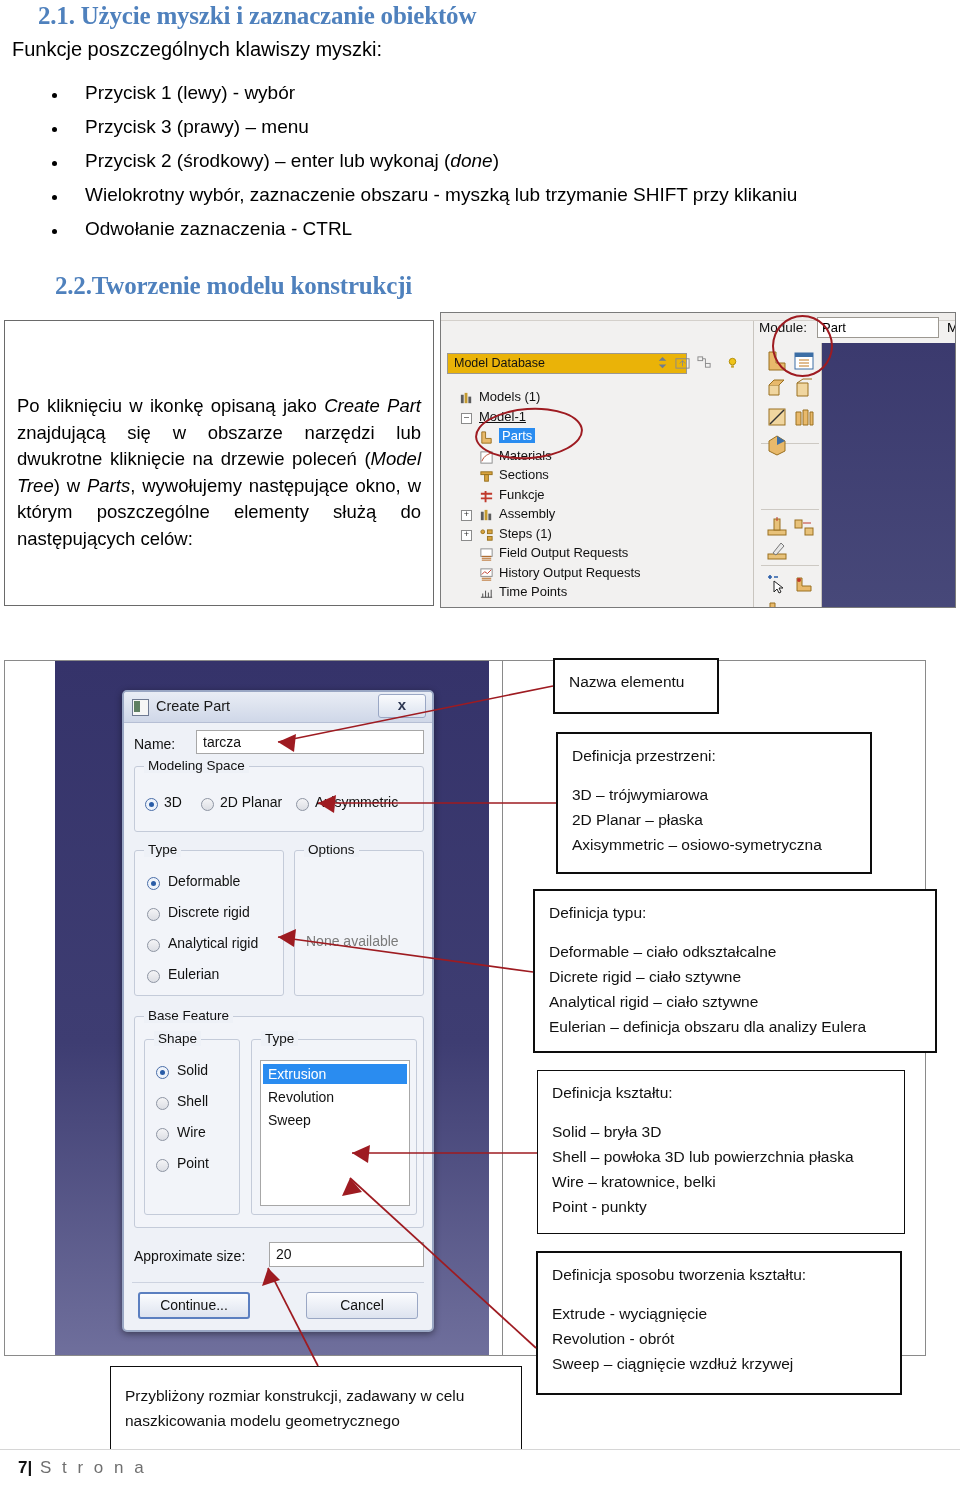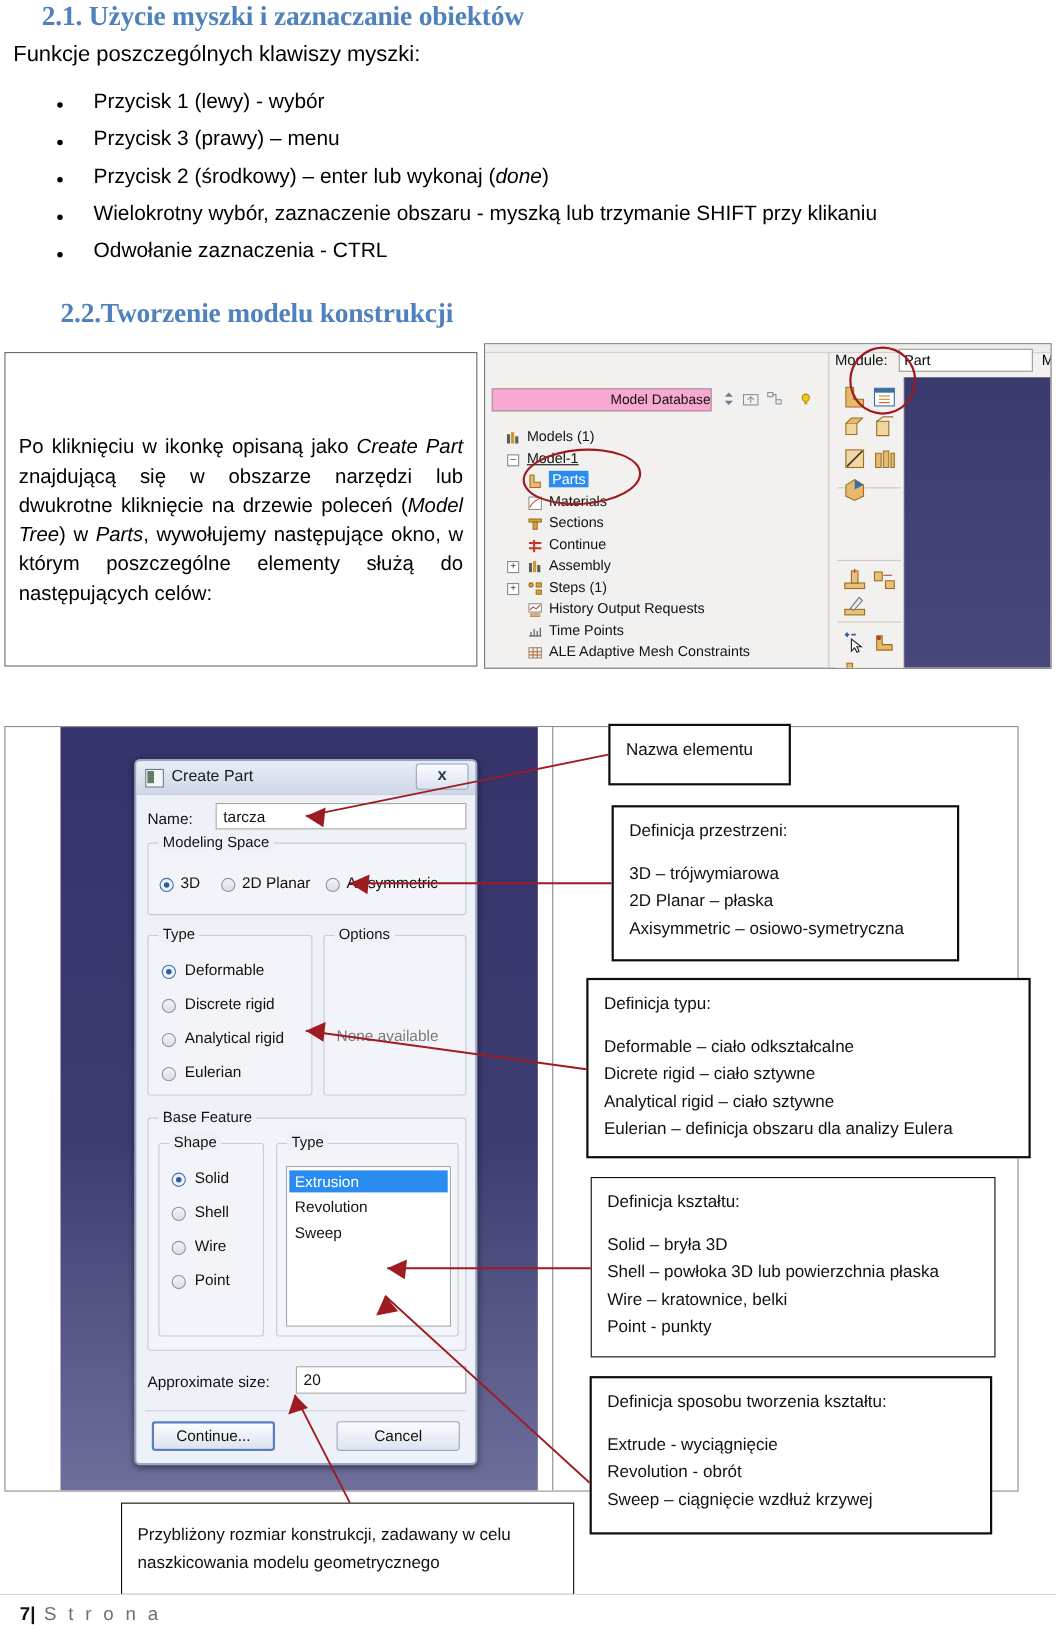--- a/index.html
+++ b/index.html
@@ -68,23 +68,23 @@
   .tabbar{position:absolute;left:0;top:8px;width:312px;height:26px;background:#efedeb;border-bottom:1px solid #b9b4ae;}
   .tab{
     position:absolute;top:3px;height:23px;line-height:23px;
     padding:0 9px;font-size:13px;color:#111;
     border:1px solid #b9b4ae;border-bottom:none;
     background:#e3e0dc;border-radius:2px 2px 0 0;
   }
   .tab.active{background:#fdfdfd;}
   .mdb-bar{position:absolute;left:6px;top:40px;width:300px;height:21px;}
   .mdb-combo{
-    position:absolute;left:0;top:0;width:200px;height:21px;
-    background:#f9a8d4;border:1px solid #9c9891;box-sizing:border-box;
-    font-size:12.5px;line-height:19px;padding-left:6px;color:#111;text-align:right;
+    position:absolute;left:0;top:0;width:240px;height:21px;
+    background:#eab308;border:1px solid #9c9891;box-sizing:border-box;
+    font-size:12.5px;line-height:19px;padding-left:6px;color:#111;
   }
   .mini-ico{position:absolute;top:2px;width:15px;height:15px;}
   .tree{position:absolute;left:6px;top:76px;width:300px;}
   .tnode{position:relative;height:19.5px;font-size:13px;color:#111;white-space:nowrap;}
   .tnode .lbl{position:absolute;left:32px;top:0;}
   .tnode.lvl1 .lbl{left:32px;}
   .tnode.lvl2 .lbl{left:52px;}
   .tnode .tico{position:absolute;top:2px;width:15px;height:15px;}
   .tnode.lvl1 .tico{left:12px;}
   .tnode.lvl2 .tico{left:32px;}
@@ -297,21 +297,21 @@
           <rect x="2" y="3" width="12" height="3" fill="#d9a43f" stroke="#97701c"></rect>
           <rect x="6" y="6" width="4" height="7" fill="#d9a43f" stroke="#97701c"></rect>
         </svg>
         <span class="lbl">Sections</span>
       </div>
 
       <div class="tnode lvl2">
         <svg class="tico" viewBox="0 0 16 16">
           <path d="M7 2 v12 M2 5 h12 M2 10 h12" stroke="#c0392b" stroke-width="2"></path>
         </svg>
-        <span class="lbl">Continue</span>
+        <span class="lbl">Funkcje</span>
       </div>
 
       <div class="tnode lvl2">
         <span class="plus" style="left:14px;">+</span>
         <svg class="tico" viewBox="0 0 16 16">
           <rect x="2" y="4" width="3" height="9" fill="#5c5c5c"></rect>
             <rect x="6" y="2" width="3" height="11" fill="#c49a2e"></rect>
           <rect x="10" y="6" width="3" height="7" fill="#5c5c5c"></rect>
         </svg>
         <span class="lbl">Assembly</span>
@@ -320,20 +320,27 @@
       <div class="tnode lvl2">
         <span class="plus" style="left:14px;">+</span>
         <svg class="tico" viewBox="0 0 16 16">
           <circle cx="4" cy="4" r="2" fill="#d9a43f" stroke="#97701c"></circle>
           <rect x="9" y="2" width="5" height="4" fill="#d9a43f" stroke="#97701c"></rect>
           <rect x="9" y="9" width="5" height="4" fill="#d9a43f" stroke="#97701c"></rect>
         </svg>
         <span class="lbl">Steps (1)</span>
       </div>
 
+      <div class="tnode lvl2">
+        <svg class="tico" viewBox="0 0 16 16">
+          <rect x="2" y="2" width="12" height="8" fill="#fff" stroke="#8a8a8a"></rect>
+          <path d="M3 10 h10 M3 12 h10 M3 14 h10" stroke="#b5651d"></path>
+        </svg>
+        <span class="lbl">Field Output Requests</span>
+      </div>
 
       <div class="tnode lvl2">
         <svg class="tico" viewBox="0 0 16 16">
           <rect x="2" y="2" width="12" height="8" fill="#fff" stroke="#8a8a8a"></rect>
           <path d="M3 8 L6 5 L9 7 L13 3" stroke="#c0392b" fill="none"></path>
           <path d="M3 12 h10 M3 14 h10" stroke="#b5651d"></path>
         </svg>
         <span class="lbl">History Output Requests</span>
       </div>
 

